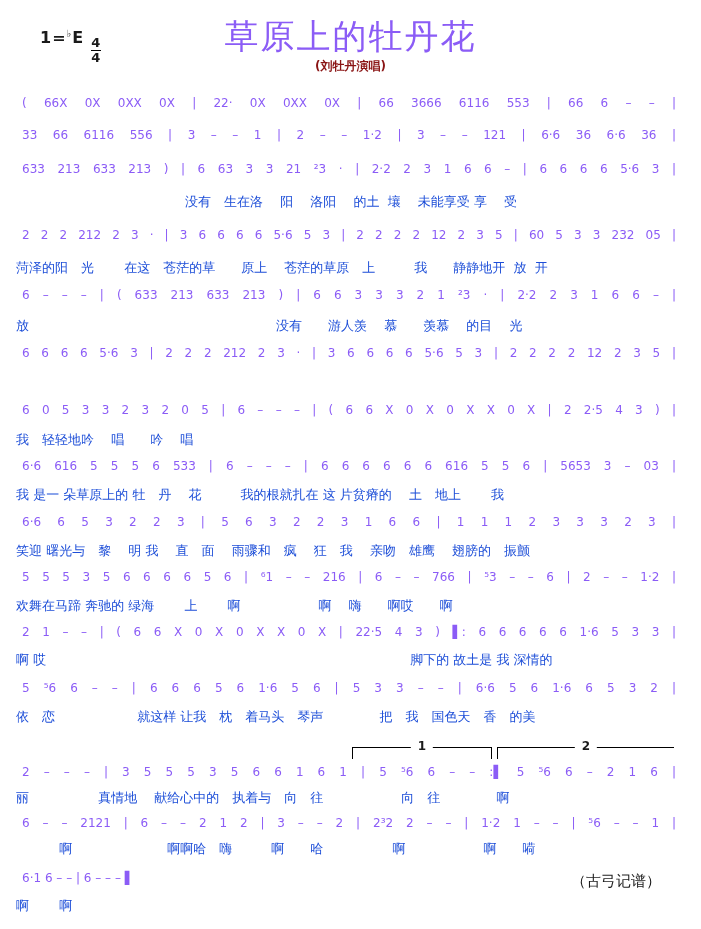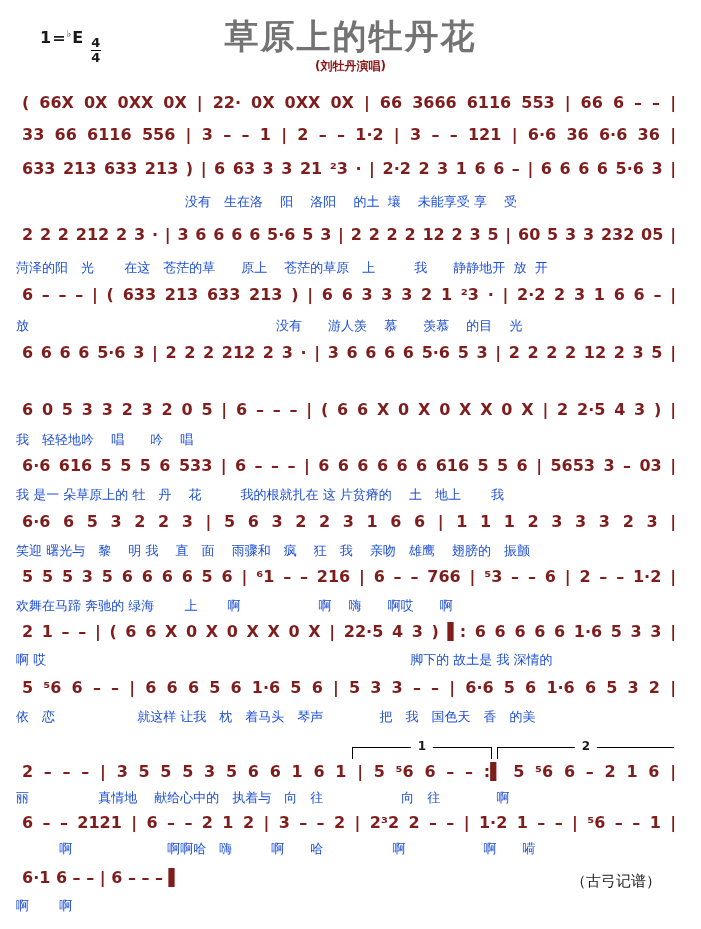--- a/index.html
+++ b/index.html
@@ -7,27 +7,27 @@
     width:701px;height:929px;background:#ffffff;position:relative;
     font-family:"DejaVu Sans", sans-serif;color:#1a1a1a;overflow:hidden;
     margin:0 auto;
   }
   .keysig{position:absolute;top:28px;left:40px;font-size:16px;font-weight:700;letter-spacing:1px;}
   .keysig sup{font-size:10px;}
   .frac{display:inline-flex;flex-direction:column;align-items:center;vertical-align:-4px;
         line-height:1.05;font-size:13px;font-weight:700;margin-left:7px;}
   .frac .den{border-top:1.5px solid #000;}
   .title{position:absolute;top:14px;left:0;right:0;text-align:center;
-         font-size:34px;font-weight:700;color:#737373;letter-spacing:2px;}
+         font-size:34px;font-weight:400;color:#8b5cf6;letter-spacing:2px;}
   .subtitle{position:absolute;top:58px;left:0;right:0;text-align:center;
             font-size:12px;color:#8a1414;font-weight:600;}
   .credits{position:absolute;top:26px;right:38px;text-align:right;font-size:15px;line-height:1.75;}
   .notation{
     position:absolute;left:22px;width:654px;line-height:22px;
-    font-size:16px;font-weight:700;color:#7f1d1d;
+    font-size:12px;font-weight:400;color:#8b5cf6;
     text-align:justify;text-align-last:justify;
   }
   .notation.natural{width:auto;text-align:left;text-align-last:auto;}
   .lyrics{position:absolute;left:16px;font-size:13px;line-height:20px;white-space:pre;color:#1d4ed8;}
   .volta{position:absolute;top:747px;height:11px;border-top:1.5px solid #000;}
   .volta.v1{left:352px;width:138px;border-left:1.5px solid #000;border-right:1.5px solid #000;}
   .volta.v2{left:497px;width:176px;border-left:1.5px solid #000;}
   .volta-label{position:absolute;top:-9px;left:50%;transform:translateX(-50%);
                background:#fff;padding:0 7px;font-size:12px;font-weight:700;}
   .footnote{position:absolute;top:872px;right:40px;font-size:15px;}

